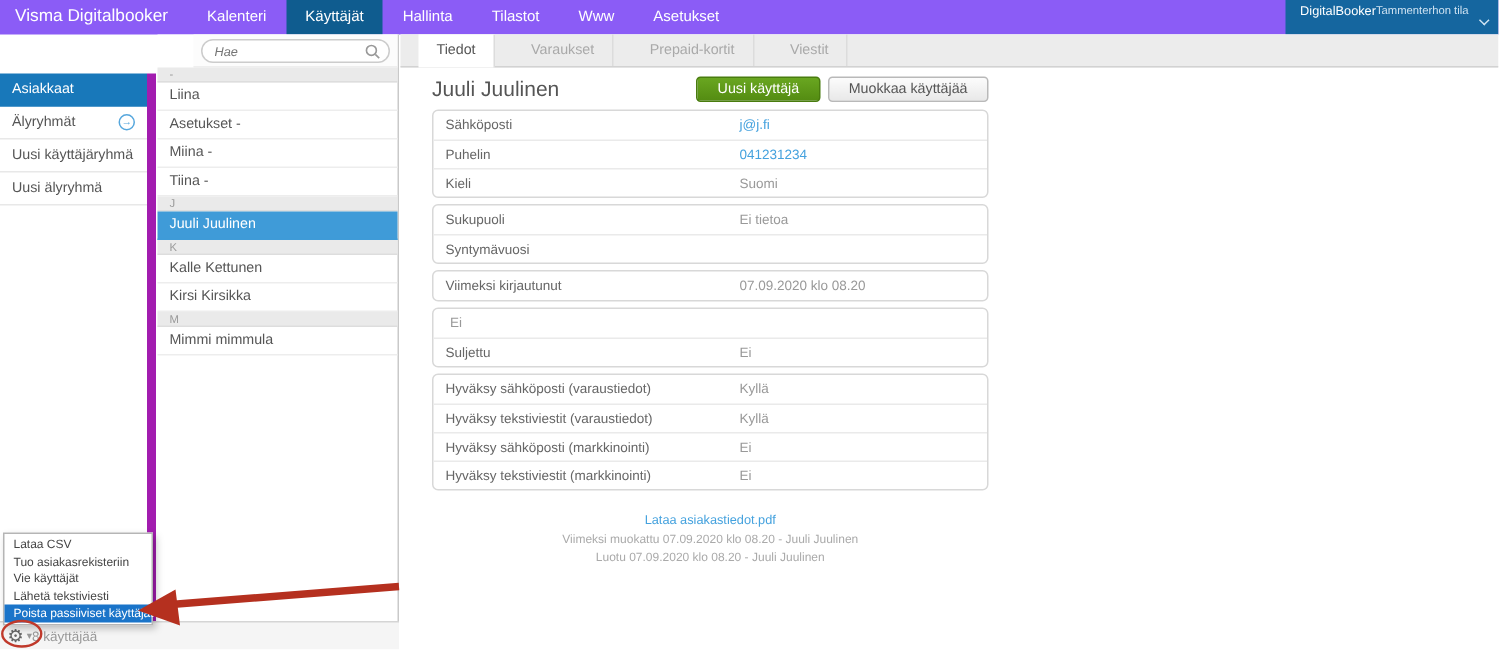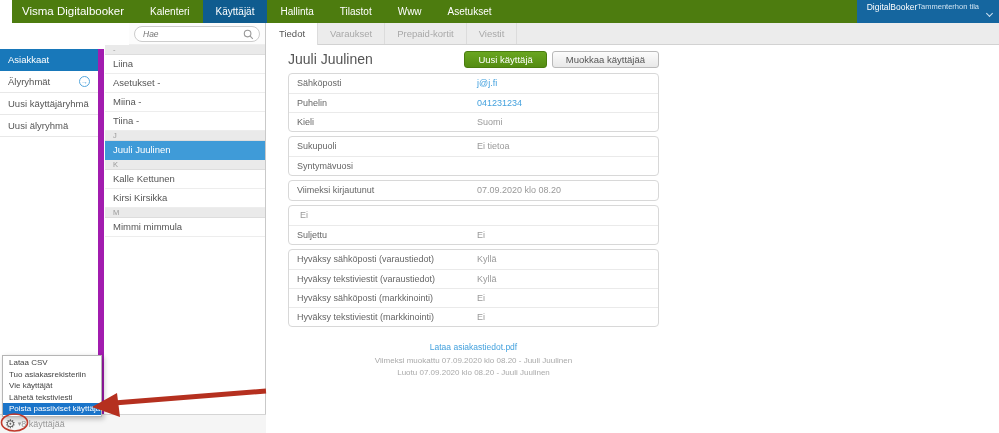--- a/index.html
+++ b/index.html
@@ -1,22 +1,22 @@
 <!DOCTYPE html>
 <html><head>
 <meta charset="utf-8">
 <style>
   * { margin:0; padding:0; box-sizing:border-box; }
   html,body { width:999px; height:433px; }
   body { position:relative; overflow:hidden; background:#fff;
          font-family:"Liberation Sans", sans-serif; }
 
   
-  .topnav { position:absolute; top:0; left:12px; right:0; height:23px;
-            background:#4d7c0f; display:flex; color:#fff; }
+  .topnav { position:absolute; top:0; left:0; right:0; height:23px;
+            background:#8b5cf6; display:flex; color:#fff; }
   .brand { font-size:11.5px; line-height:23px; padding:0 13px 0 10px; white-space:nowrap; }
   .nav-item { font-size:10px; line-height:23px; padding:0 13px; cursor:pointer; white-space:nowrap; }
   .nav-item.active { background:#0f5c8f; }
   .nav-spacer { flex:1; }
   .account { background:#15669f; padding:2px 20px 2px 10px; text-align:right;
              position:relative; display:flex; justify-content:center; cursor:pointer; }
   .account .l1 { font-size:8.5px; line-height:10px; white-space:nowrap; }
   .account .l2 { font-size:7.5px; line-height:9px; color:#cfe3f2; white-space:nowrap; }
   .account .chev { position:absolute; right:7px; top:11px; width:5px; height:5px;
                    border-right:1px solid #cfe3f2; border-bottom:1px solid #cfe3f2;
@@ -55,33 +55,33 @@
                  align-items:center; padding-left:5px; }
   .gear-btn { display:flex; align-items:center; color:#666; cursor:pointer; }
   .gear-glyph { font-size:12px; line-height:12px; }
   .gear-chev { font-size:7px; color:#999; margin-left:2px; }
   .count-label { font-size:9px; color:#999; }
 
   
   .main { position:absolute; top:23px; left:267px; right:0; bottom:0; background:#fff; }
   .tabstrip { height:22px; background:#ececec; border-bottom:1px solid #d2d2d2; display:flex; }
   .tab { padding:0 12px; line-height:21px; font-size:9.5px; color:#a9a9a9;
-         border-right:1px solid #dcdcdc; cursor:pointer; white-space:nowrap; }
+         border-right:1px solid #dcdcdc; cursor:pointer; white-space:nowrap;margin-left:12px; }
   .tab.active { background:#fff; color:#555; height:22px; }
   .content { padding:3px 0 0 21px; width:400px; }
   .title-row { display:flex; align-items:center; height:22px; margin-bottom:3px; width:371px; }
   .page-title { flex:1; font-size:14px; color:#555; font-weight:400; }
   .btn { height:17px; font-size:9.5px; border-radius:3px; padding:0 13px;
          cursor:pointer; font-family:inherit; white-space:nowrap; }
   .btn-green { background:linear-gradient(#69a620,#548c12); border:1px solid #497c0e;
                color:#fff; margin-right:5px; }
   .btn-light { background:linear-gradient(#fcfcfc,#e8e8e8); border:1px solid #b9b9b9; color:#555; }
   .group { width:371px; border:1px solid #d8d8d8; border-radius:4px; margin-bottom:4px;
            overflow:hidden; background:#fff; }
-  .frow { display:flex; height:19px; line-height:19px; border-top:1px solid #eaeaea; font-size:9px; }
+  .frow { display:flex; height:19px; line-height:19px; border-top:1px solid #eaeaea; font-size:9px;gap:16px; }
   .frow:first-child { border-top:0; }
   .flabel { width:177px; flex:0 0 auto; padding-left:8px; color:#666; white-space:nowrap; }
   .fvalue { color:#999; white-space:nowrap;margin-left:11px; }
   .fvalue.link { color:#45a2de; cursor:pointer; }
   .doc-footer { width:371px; text-align:center; margin-top:9px; }
   .pdf-link { font-size:8.5px; color:#45a2de; cursor:pointer; display:inline-block; margin-bottom:3px; }
   .meta-line { font-size:8px; color:#aaa; line-height:12px; }
 
   
   .context-menu { position:absolute; left:2px; top:355px; width:100px; background:#fff;

